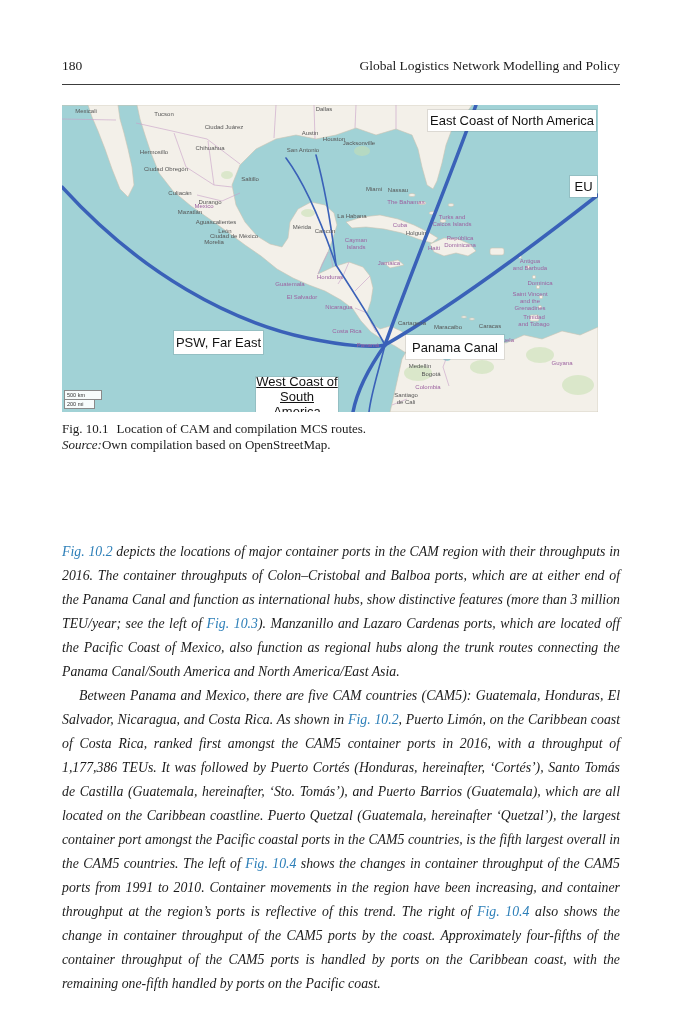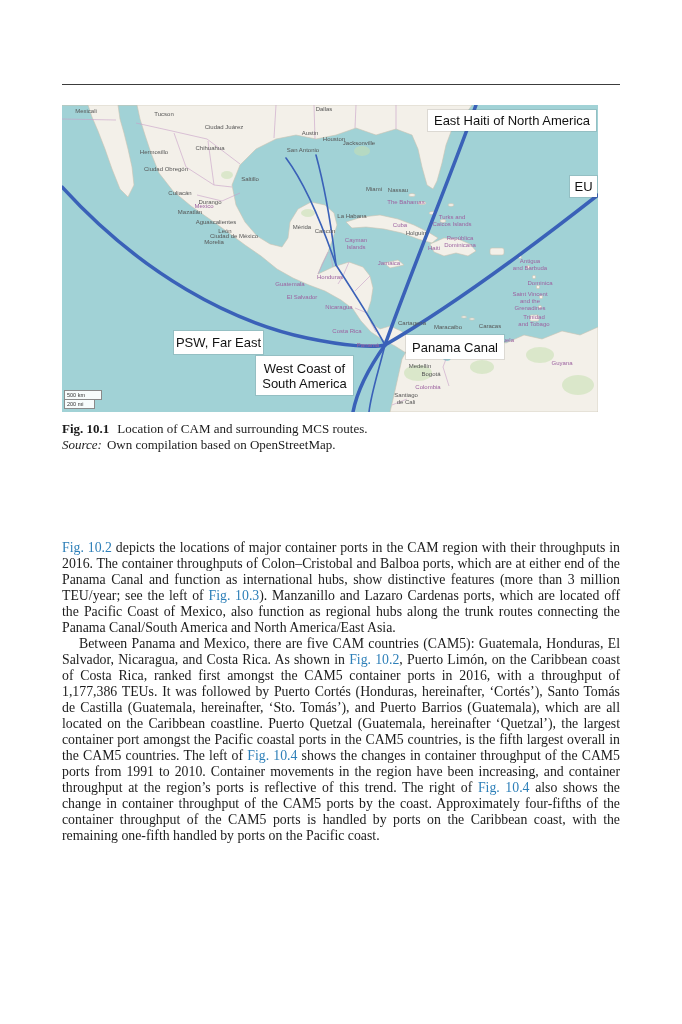--- a/index.html
+++ b/index.html
@@ -30,40 +30,44 @@
   .place-label.city{color:#565656;}
   .place-label.country{color:#9c62a0;}
   .scalebar{position:absolute;left:2px;bottom:3px;
        font-family:"Liberation Sans",sans-serif;font-size:5.5px;color:#333;}
   .scalebar div{background:rgba(255,255,255,.92);border:0.5px solid #8a8a8a;
        padding:0 2px;line-height:8px;height:8px;}
   .sb-km{width:32px;} .sb-mi{width:25px;border-top:none!important;}
 
   
   .cap{position:absolute;top:421px;left:62px;width:558px;font-size:13px;line-height:15.5px;}
-  .cap-bold{font-weight:bold;margin-right:8px;}
-  .cap-src{font-style:italic;margin-right:5px;}
+  .cap-bold{font-weight:normal;margin-right:8px;}
+  .cap-src{font-style:italic;}
 
   
   h1.sec{position:absolute;top:477px;left:62px;width:462px;margin:0;
        font-family:"Liberation Sans",sans-serif;font-weight:700;color:#111;
        font-size:19.5px;line-height:25px;letter-spacing:-0.2px;}
 
   
   .body-text{position:absolute;top:540px;left:62px;width:558px;
-       font-size:13.8px;line-height:16px;text-align:justify;}
+       font-size:13.8px;line-height:24px;text-align:justify;font-style:italic;}
   .body-text p{margin:0;}
   .body-text p.indent{text-indent:17px;}
   .figref{color:var(--ref);}
 </style>
 </head>
 <body>
 
 <div class="page">
 
+  <div class="hdr">
+    <span>180</span>
+    <span>Global Logistics Network Modelling and Policy</span>
+  </div>
   <div class="hdr-rule"></div>
 
   <div class="map">
     <svg viewBox="0 0 536 307" width="536" height="307" preserveAspectRatio="none">
       <rect x="0" y="0" width="536" height="307" fill="var(--sea)"></rect>
 
       <g fill="var(--land)" stroke="#c9c2b2" stroke-width="0.6">
 
         <path d="M 0,0 H 410 L 401,13 L 390,24 L 384,40 L 380,58 L 375,76 L 371,84
                  L 365,80 L 360,62 L 356,44 L 350,30
@@ -200,36 +204,36 @@
 and Barbuda</span>
         <span class="place-label country" style="left: 478px; top: 178px; white-space: pre-line;">Dominica</span>
         <span class="place-label country" style="left: 468px; top: 196px; white-space: pre-line;">Saint Vincent
 and the
 Grenadines</span>
         <span class="place-label country" style="left: 472px; top: 216px; white-space: pre-line;">Trinidad
 and Tobago</span>
         <span class="place-label country" style="left: 500px; top: 258px; white-space: pre-line;">Guyana</span>
       </div>
     <div class="overlay" id="route-labels">
-        <div class="route-label" style="left: 366px; top: 5px; width: 168px; height: 21px;">East Haiti of North America</div>
+        <div class="route-label" style="left: 366px; top: 5px; width: 168px; height: 21px;">East Coast of North America</div>
         <div class="route-label" style="left: 508px; top: 71px; width: 27px; height: 21px;">EU</div>
         <div class="route-label" style="left: 112px; top: 226px; width: 89px; height: 23px;">PSW, Far East</div>
         <div class="route-label" style="left: 344px; top: 230px; width: 98px; height: 24px;">Panama Canal</div>
-        <div class="route-label" style="left: 194px; top: 251px; width: 97px; height: 39px;">West Coast of
+        <div class="route-label" style="left: 194px; top: 272px; width: 82px; height: 39px; text-decoration: underline;">West Coast of
 South America</div>
       </div>
 
     <div class="scalebar">
       <div class="sb-km">500 km</div>
       <div class="sb-mi">200 mi</div>
     </div>
   </div>
 
   <div class="cap">
-    <div><span class="cap-bold">Fig. 10.1</span><span>Location of CAM and surrounding MCS routes.</span></div>
+    <div><span class="cap-bold">Fig. 10.1</span><span>Location of CAM and compilation MCS routes.</span></div>
     <div><span class="cap-src">Source:</span><span>Own compilation based on OpenStreetMap.</span></div>
   </div>
 
 
   <div class="body-text" id="body-text">
       <p><span class="figref">Fig. 10.2</span><span> depicts the locations of major container ports in the CAM region with their throughputs in 2016. The container throughputs of Colon–Cristobal and Balboa ports, which are at either end of the Panama Canal and function as international hubs, show distinctive features (more than 3 million TEU/year; see the left of </span><span class="figref">Fig. 10.3</span><span>). Manzanillo and Lazaro Cardenas ports, which are located off the Pacific Coast of Mexico, also function as regional hubs along the trunk routes connecting the Panama Canal/South America and North America/East Asia.</span></p>
       <p class="indent"><span>Between Panama and Mexico, there are five CAM countries (CAM5): Guatemala, Honduras, El Salvador, Nicaragua, and Costa Rica. As shown in </span><span class="figref">Fig. 10.2</span><span>, Puerto Limón, on the Caribbean coast of Costa Rica, ranked first amongst the CAM5 container ports in 2016, with a throughput of 1,177,386 TEUs. It was followed by Puerto Cortés (Honduras, hereinafter, ‘Cortés’), Santo Tomás de Castilla (Guatemala, hereinafter, ‘Sto. Tomás’), and Puerto Barrios (Guatemala), which are all located on the Caribbean coastline. Puerto Quetzal (Guatemala, hereinafter ‘Quetzal’), the largest container port amongst the Pacific coastal ports in the CAM5 countries, is the fifth largest overall in the CAM5 countries. The left of </span><span class="figref">Fig. 10.4</span><span> shows the changes in container throughput of the CAM5 ports from 1991 to 2010. Container movements in the region have been increasing, and container throughput at the region’s ports is reflective of this trend. The right of </span><span class="figref">Fig. 10.4</span><span> also shows the change in container throughput of the CAM5 ports by the coast. Approximately four-fifths of the container throughput of the CAM5 ports is handled by ports on the Caribbean coast, with the remaining one-fifth handled by ports on the Pacific coast.</span></p>
     </div>
 
 </div>

